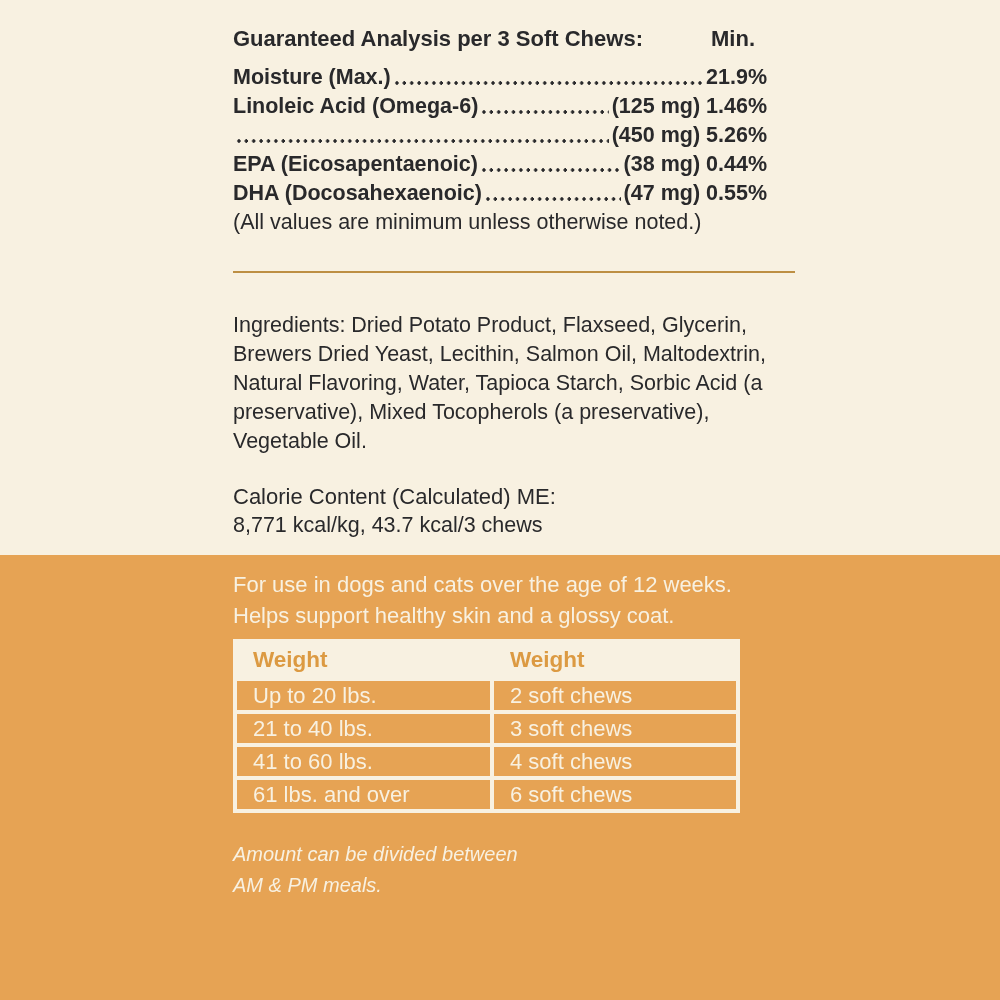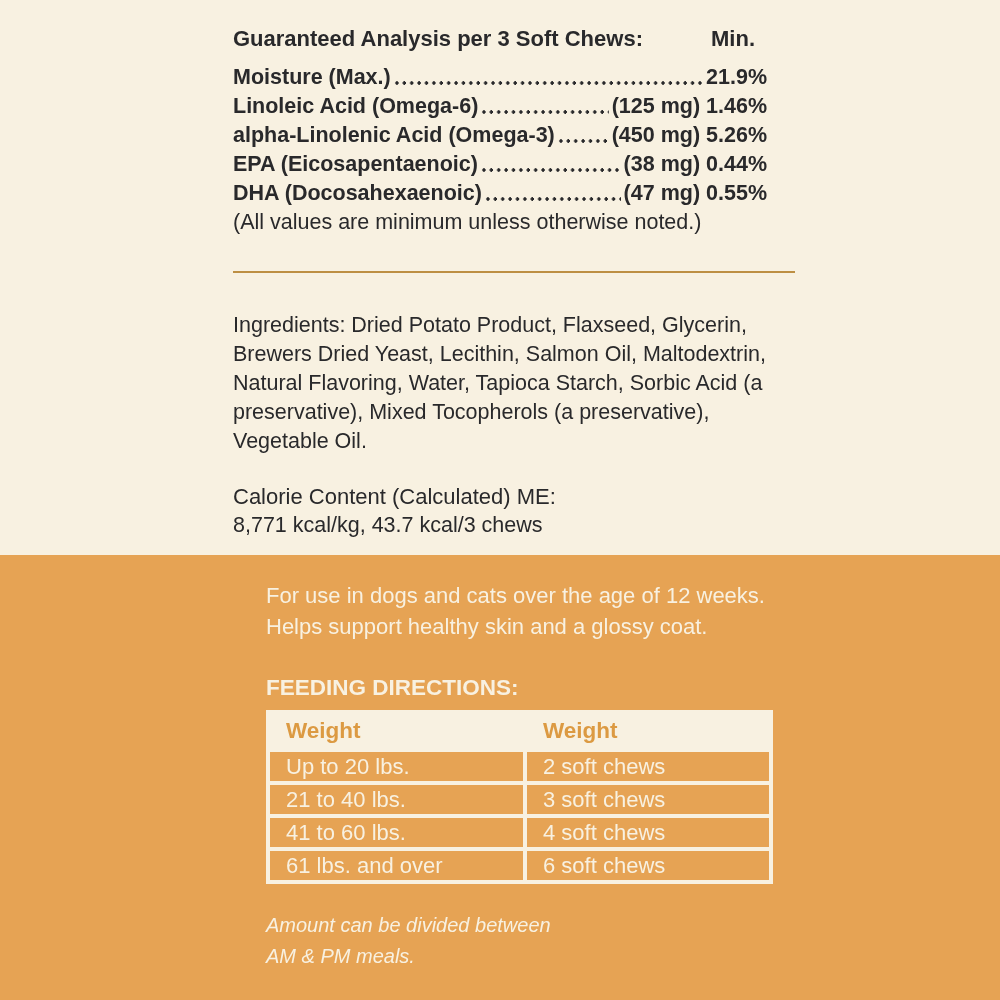--- a/index.html
+++ b/index.html
@@ -59,21 +59,21 @@
   .calorie-label { margin-top: 26px; font-size: 22px; line-height: 29px; }
   .calorie-value { font-size: 21.5px; line-height: 29px; }
 
   
   .bottom-section {
     position: absolute; top: 555px; left: 0;
     width: 1000px; height: 445px;
     background: var(--orange);
     color: var(--lite);
   }
-  .bottom-content { position: absolute; left: 233px; top: 25px; width: 620px; margin-left: 33px; }
+  .bottom-content { position: absolute; left: 233px; top: 14px; width: 620px; }
   .usage { font-size: 22px; line-height: 31px; }
   .fd-title { margin-top: 31px; font-size: 22.5px; line-height: 29px; font-weight: bold; }
   .feeding-table {
     margin-top: 8px;
     border-collapse: separate; border-spacing: 4px;
     background: var(--lite);
     width: 507px; table-layout: fixed;
   }
   .feeding-table col.c1 { width: 253px; }
   .feeding-table col.c2 { width: 242px; }
@@ -107,21 +107,20 @@
           <span>Moisture (Max.)</span>
           <span class="ga-leader"></span>
           <span class="ga-right"><span></span> <span>21.9%</span></span>
         </div>
         <div class="ga-row">
           <span>Linoleic Acid (Omega-6)</span>
           <span class="ga-leader"></span>
           <span class="ga-right"><span>(125 mg)</span> <span>1.46%</span></span>
         </div>
         <div class="ga-row">
-          <span>alpha-Linolenic Acid (Omega-3)</span>
           <span class="ga-leader"></span>
           <span class="ga-right"><span>(450 mg)</span> <span>5.26%</span></span>
         </div>
         <div class="ga-row">
           <span>EPA (Eicosapentaenoic)</span>
           <span class="ga-leader"></span>
           <span class="ga-right"><span>(38 mg)</span> <span>0.44%</span></span>
         </div>
         <div class="ga-row">
           <span>DHA (Docosahexaenoic)</span>
@@ -140,21 +139,20 @@
       <div class="calorie-value">8,771 kcal/kg, 43.7 kcal/3 chews</div>
 
     </div>
   </section>
 
   <section class="bottom-section">
     <div class="bottom-content">
 
       <p class="usage"><span>For use in dogs and cats over the age of 12 weeks.</span><br><span>Helps support healthy skin and a glossy coat.</span></p>
 
-      <div class="fd-title">FEEDING DIRECTIONS:</div>
 
       <table class="feeding-table">
         <colgroup>
             <col class="c1">
             <col class="c2">
           </colgroup>
         <thead>
           <tr>
             <th>Weight</th>
             <th>Weight</th>

